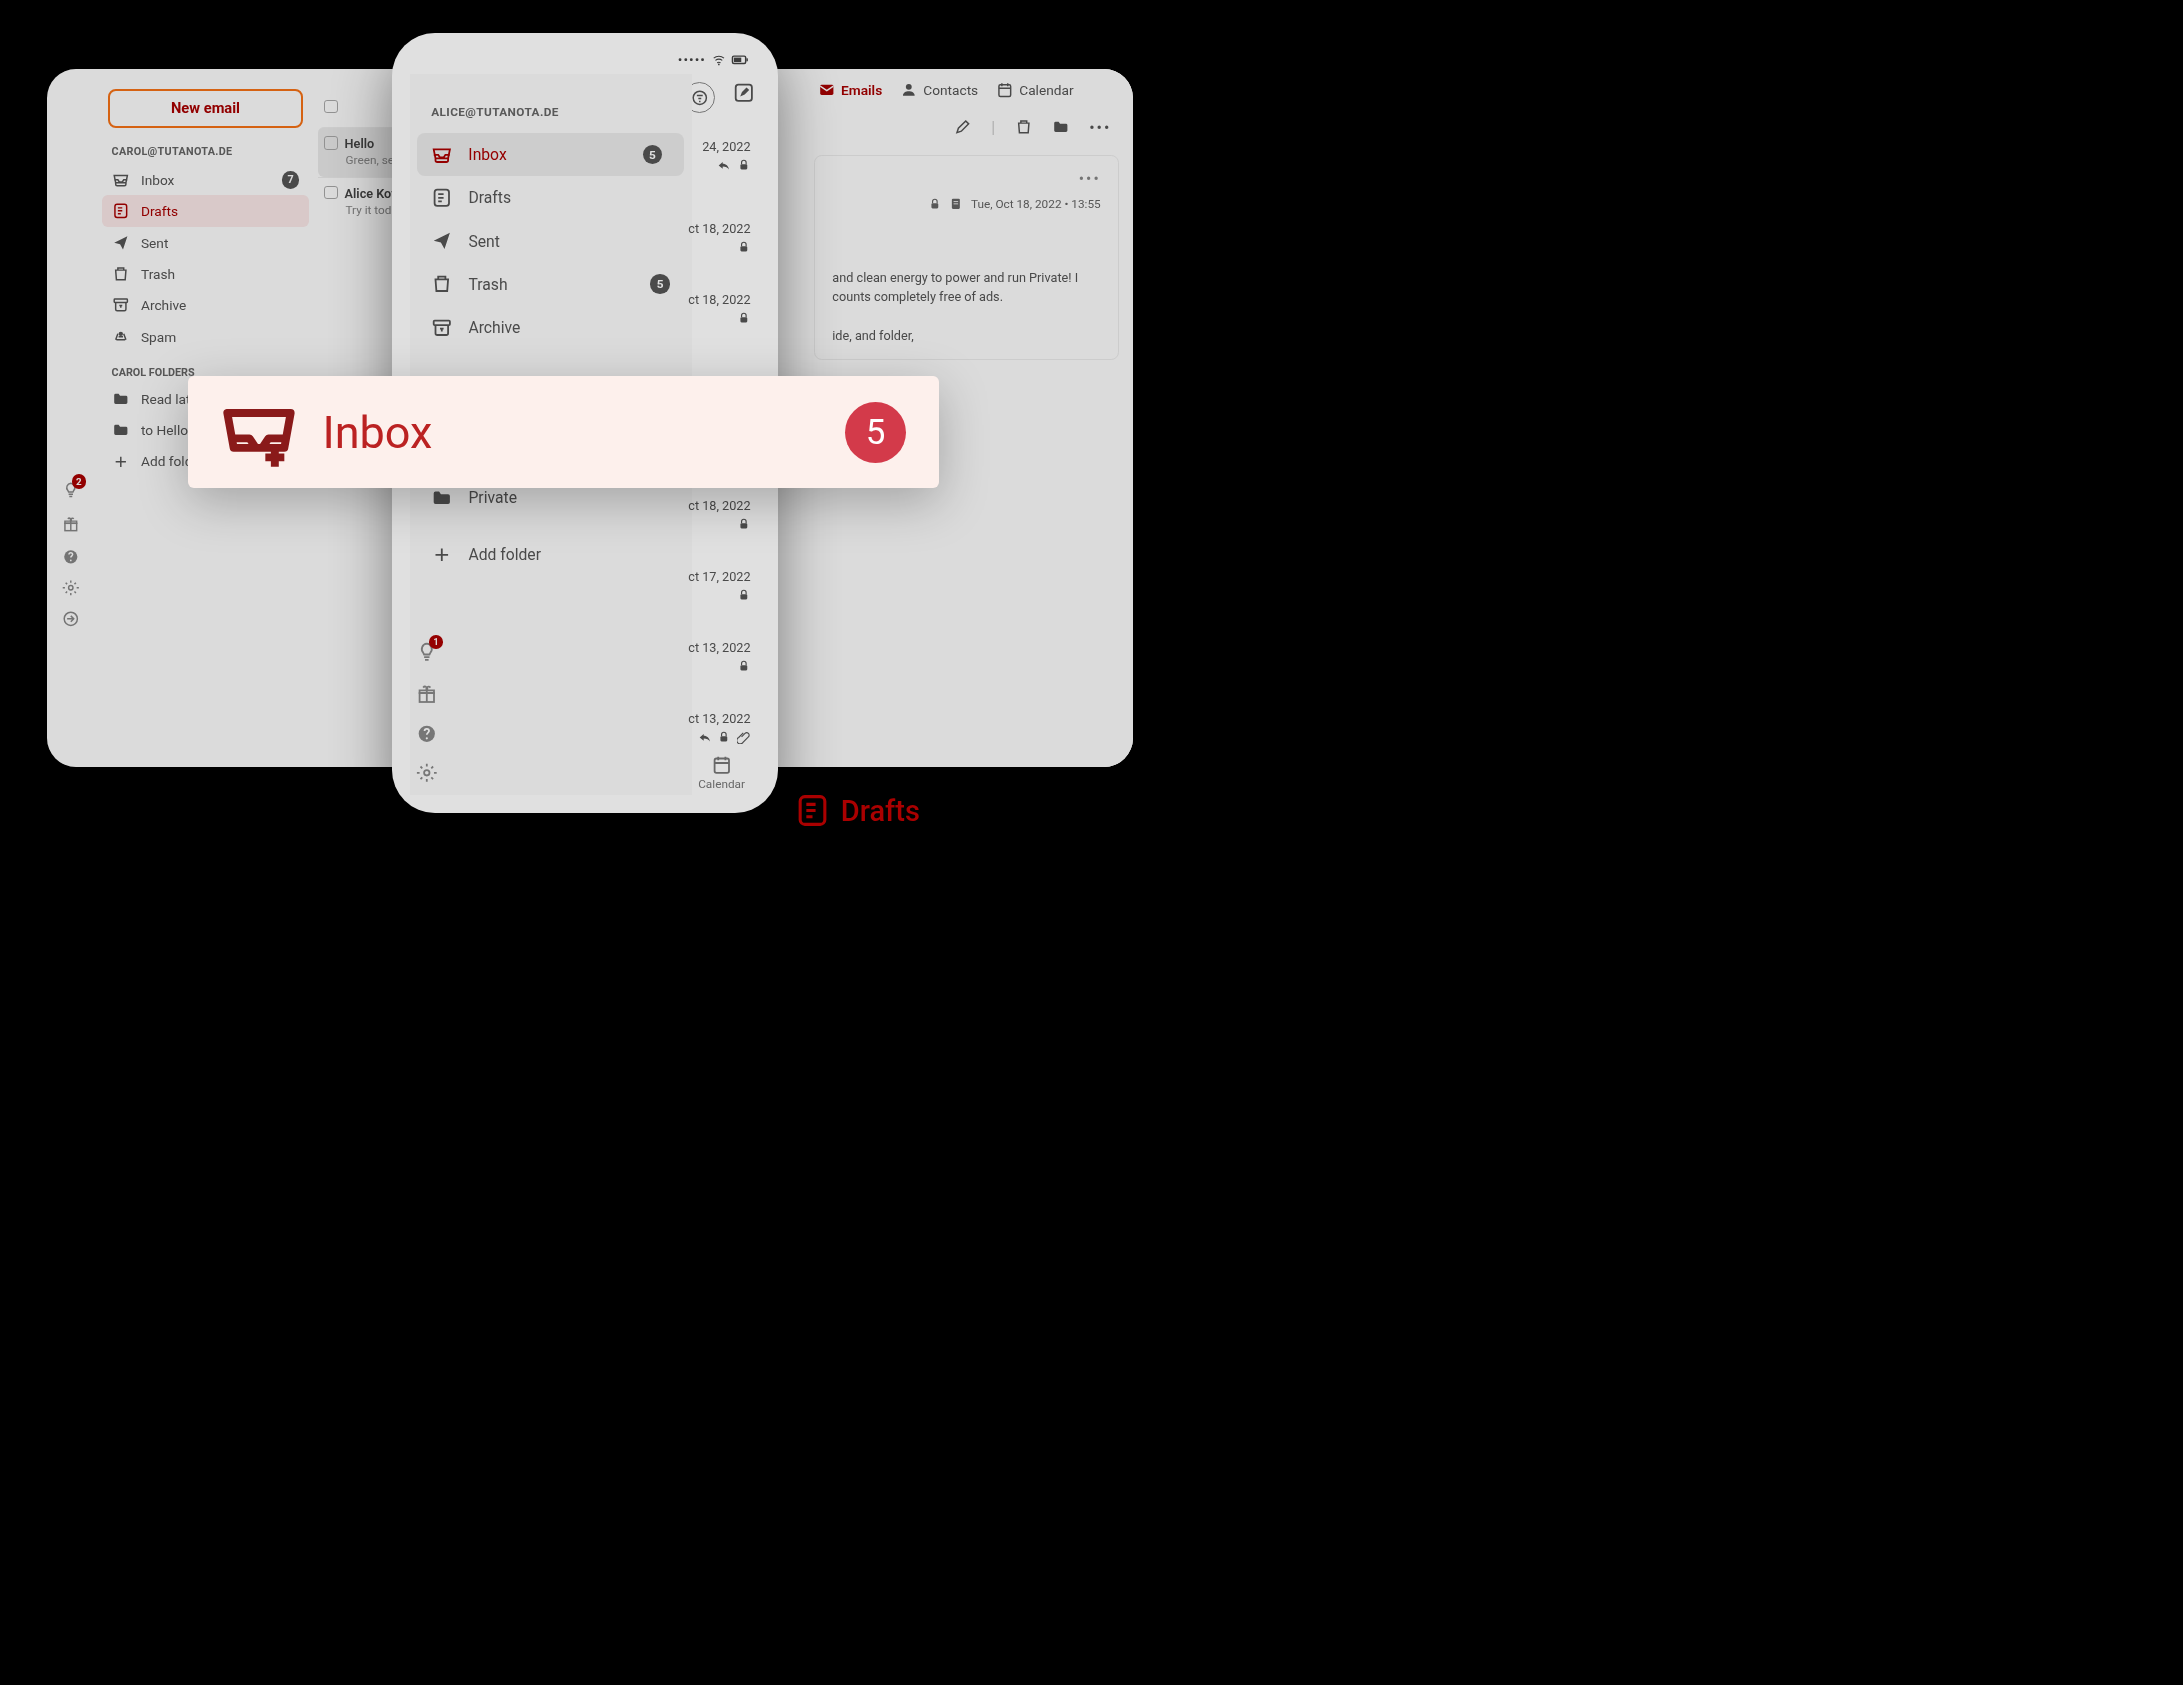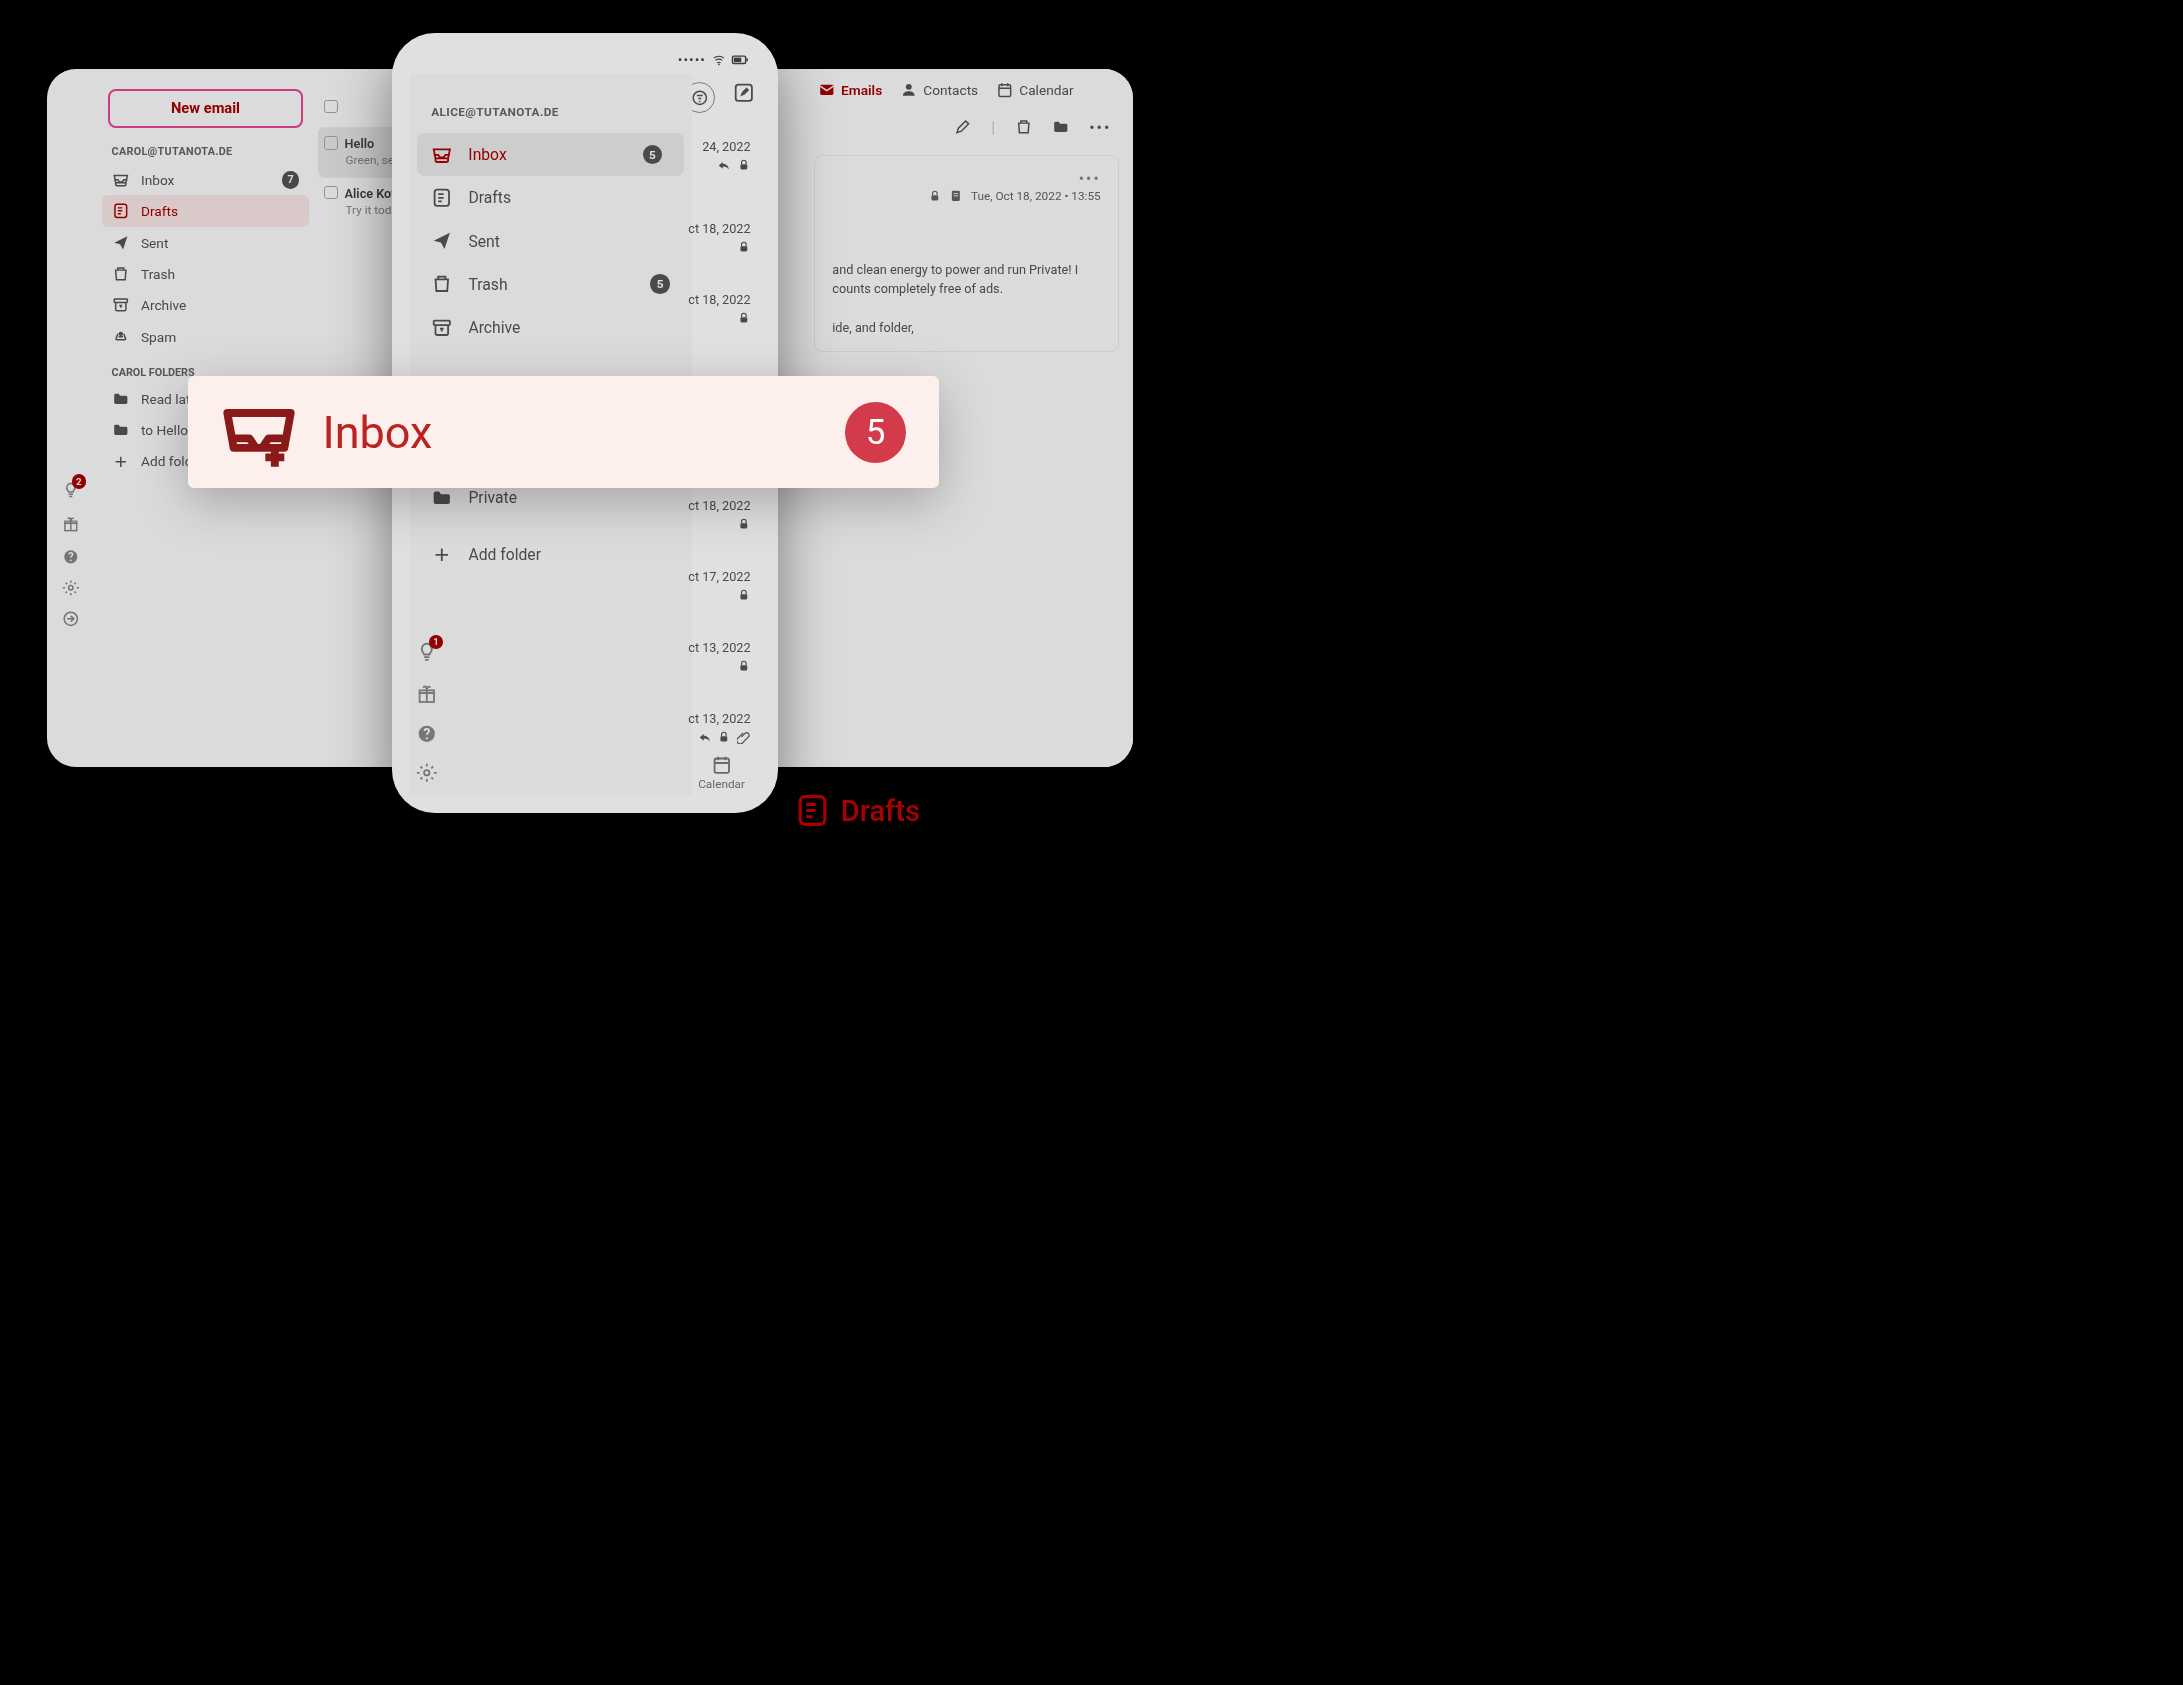--- a/index.html
+++ b/index.html
@@ -35,21 +35,21 @@
     background: #a00; color: #fff; font-size: 9.8px; font-weight: 700;
     width: 14.7px; height: 14.7px; border-radius: 50%;
     display: flex; align-items: center; justify-content: center;
   }
   .desktop-sidebar {
     position: absolute; left: 47px; top: 0; bottom: 0; width: 223px;
     background: #fff; padding: 19.6px 0 0 0;
   }
   .new-email-btn {
     margin: 0 13.7px 9.8px 13.7px;
-    height: 39px; border: 2px solid #ec4899; border-radius: 7.8px;
+    height: 39px; border: 2px solid #f97316; border-radius: 7.8px;
     color: #a00; font-weight: 700; font-size: 14.7px;
     display: flex; align-items: center; justify-content: center;
     background: #fff;
   }
   .acct-label {
     padding: 7.8px 17.6px 5.9px; font-size: 10.8px; font-weight: 700; color: #666; letter-spacing: 0.3px;
   }
   .sb-item {
     display: flex; align-items: center; gap: 11.8px;
     padding: 6.9px 17.6px; font-size: 13.7px; color: #555;
@@ -87,21 +87,21 @@
   }
   .top-nav .nav-item { display: flex; gap: 5.9px; align-items: center; }
   .top-nav .nav-item.active { color: #a00; font-weight: 600; }
   .msg-toolbar {
     display: flex; gap: 19.6px; justify-content: flex-end; padding: 7.8px 21.6px 17.6px; color: #555;
   }
   .msg-card {
     margin: 0 13.7px; border: 1px solid #eee; border-radius: 7.8px; padding: 13.7px 17.6px;
   }
   .msg-more { text-align: right; color: #888; font-size: 15.7px; letter-spacing: 2px; }
-  .msg-meta { text-align: right; color: #666; font-size: 11.8px; margin-top: 1px; display: flex; gap: 7.8px; justify-content: flex-end; align-items: center; }
+  .msg-meta { text-align: right; color: #666; font-size: 11.8px; margin-top: 9px; display: flex; gap: 7.8px; justify-content: flex-end; align-items: center; }
   .msg-body { font-size: 12.7px; color: #555; line-height: 1.5; margin-top: 57px; }
 
   
   .phone {
     position: absolute;
     left: 392px; top: 33px;
     width: 386px; height: 780px;
     background: #fff; border-radius: 43px;
     box-shadow: 0 19.6px 59px rgba(0,0,0,0.45);
     overflow: hidden; z-index: 10;

